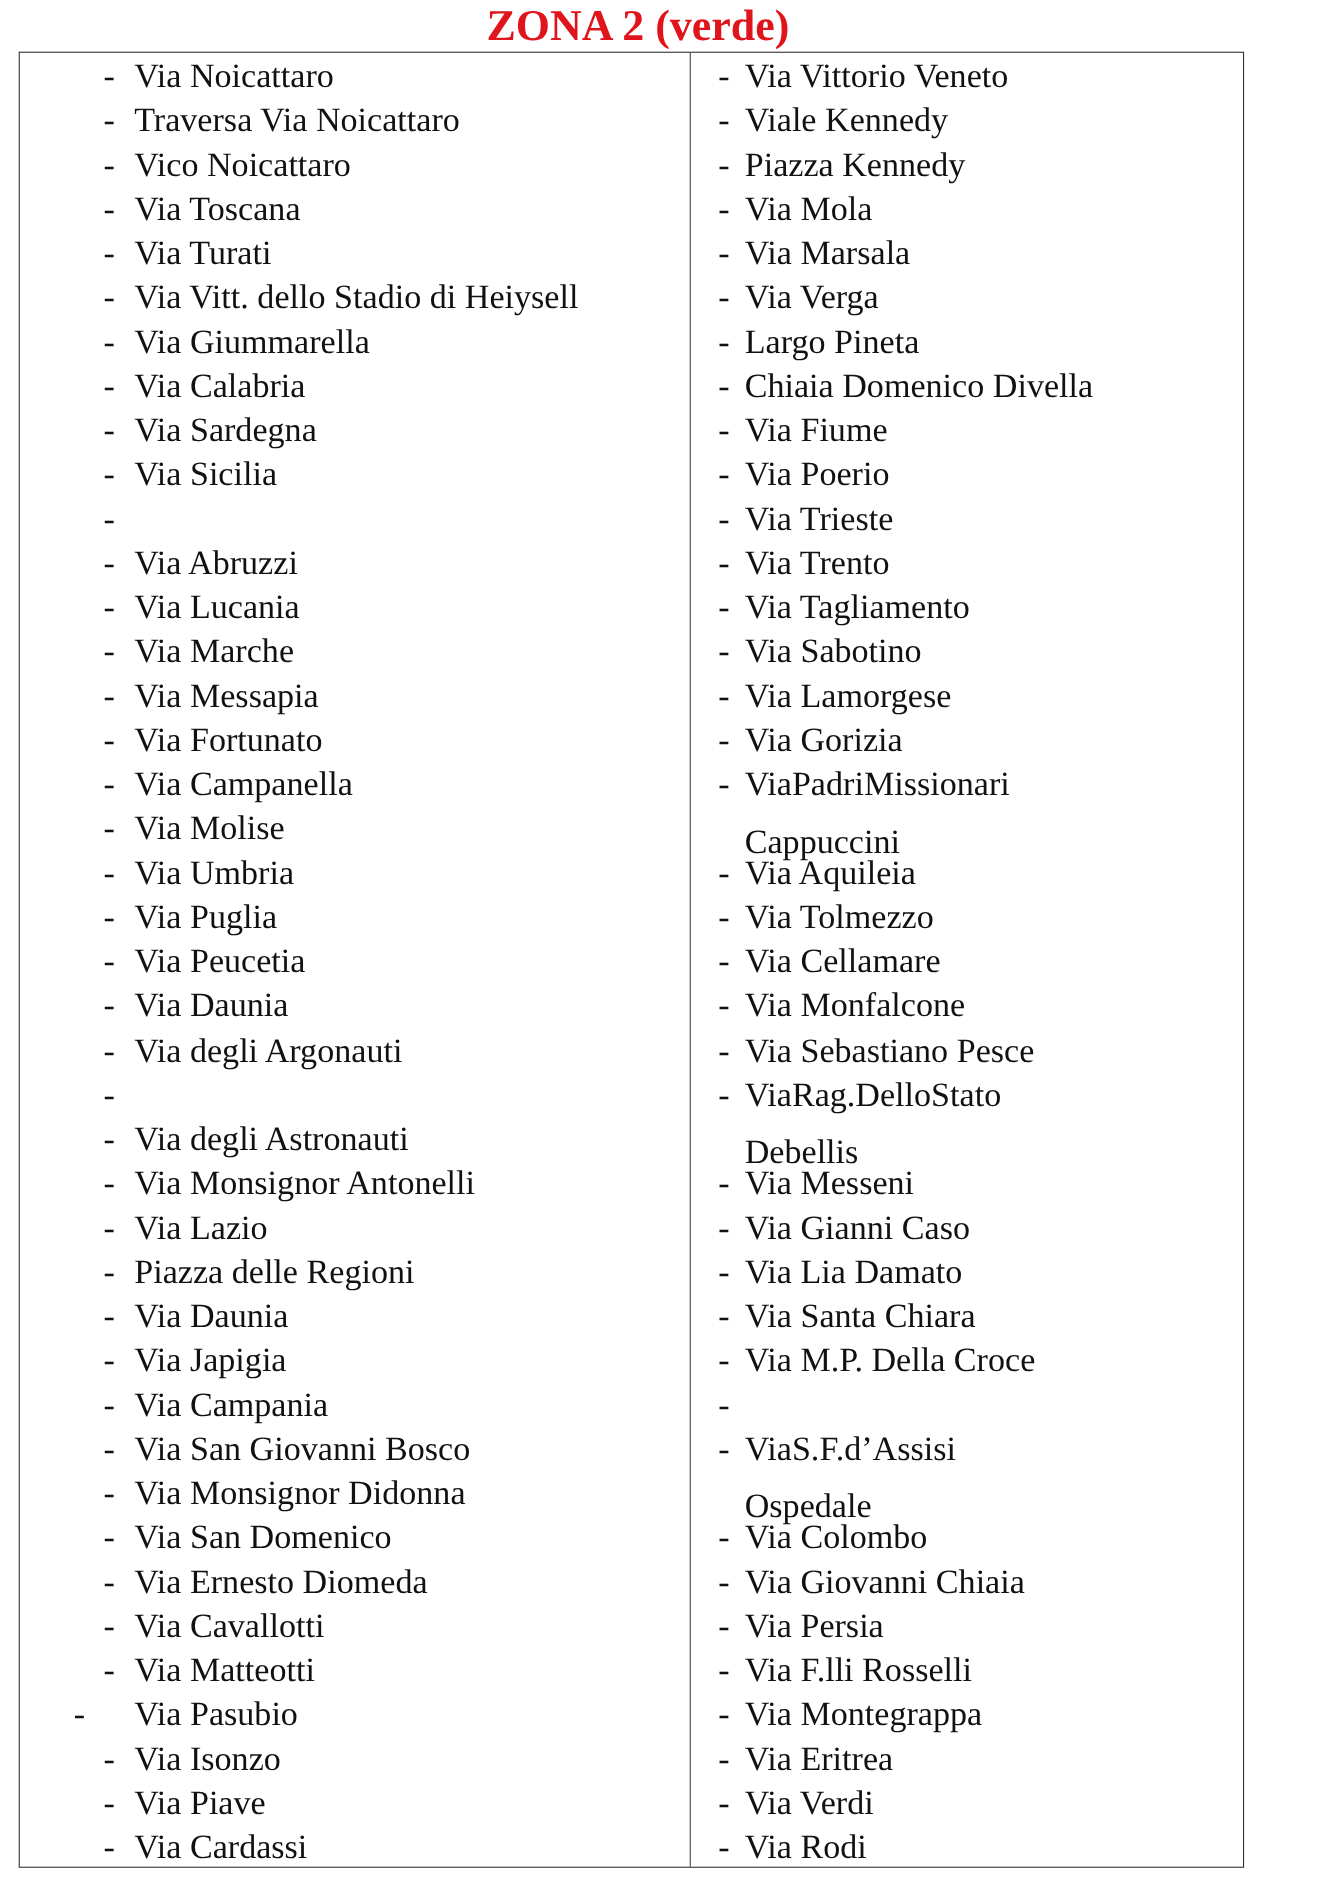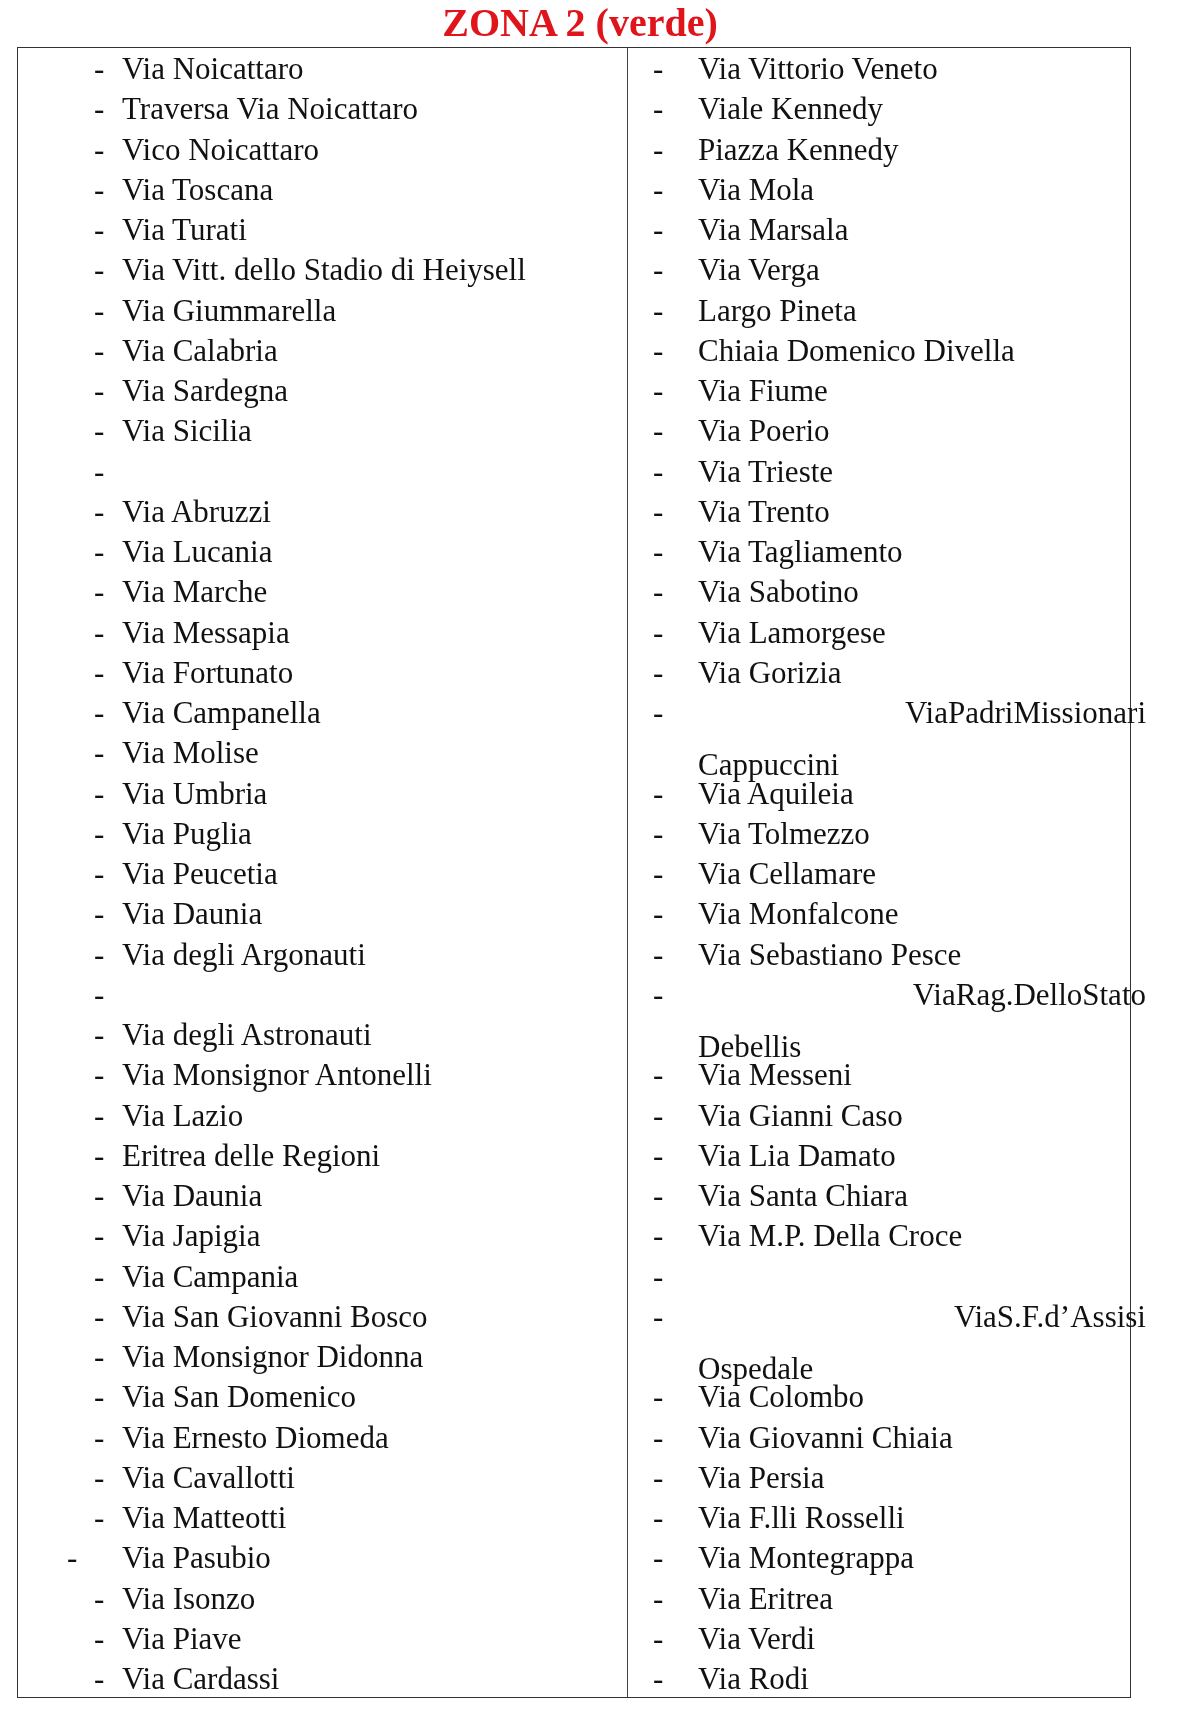--- a/index.html
+++ b/index.html
@@ -58,33 +58,33 @@
       position: relative;
       height: 40.25px;
       font-size: 31px;
       line-height: 40.25px;
       white-space: nowrap;
     }
     .col-left .dash { position: absolute; left: 76px; }
     .col-left .text { position: absolute; left: 104px; }
     .col-left .item.outdent .dash { left: 49px; }
     .col-right .dash { position: absolute; left: 25px; }
-    .col-right .text { position: absolute; left: 70px; }
+    .col-right .text { position: absolute; left: 49px; }
     .col-right .item.wrap {
       height: 80.5px;
     }
     .col-right .item.wrap .text {
       width: 448px;
       white-space: normal;
       text-align: justify;
       text-align-last: left;
     }
     .col-right .item.wrap .line1 {
       display: flex;
-      justify-content: flex-end;
+      justify-content: flex-start;
       width: 448px;
     }
     .col-right .item.wrap .line2 {
       display: block;
       margin-top: 12px;
     }
   </style>
 </head>
 <body>
 
@@ -195,21 +195,21 @@
     <li class="item">
         <span class="dash">-</span>
         <span class="text">Via Monsignor Antonelli</span>
       </li>
     <li class="item">
         <span class="dash">-</span>
         <span class="text">Via Lazio</span>
       </li>
     <li class="item">
         <span class="dash">-</span>
-        <span class="text">Eritrea delle Regioni</span>
+        <span class="text">Piazza delle Regioni</span>
       </li>
     <li class="item">
         <span class="dash">-</span>
         <span class="text">Via Daunia</span>
       </li>
     <li class="item">
         <span class="dash">-</span>
         <span class="text">Via Japigia</span>
       </li>
     <li class="item">

